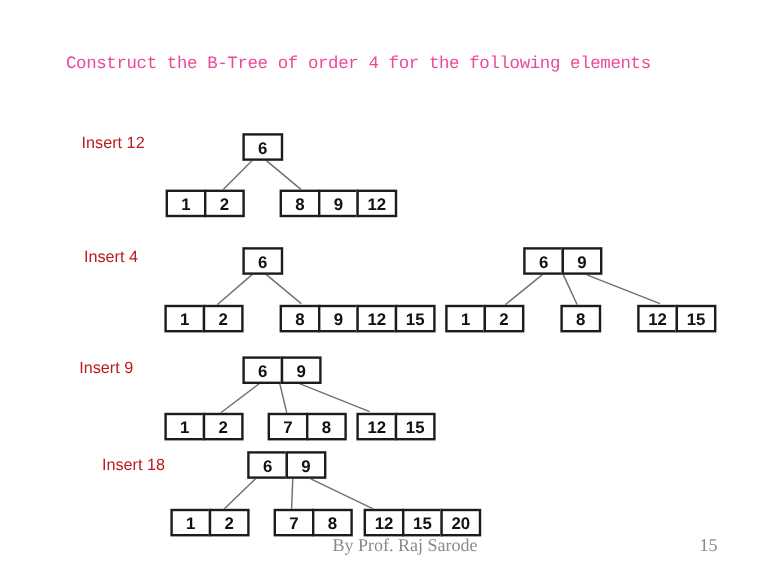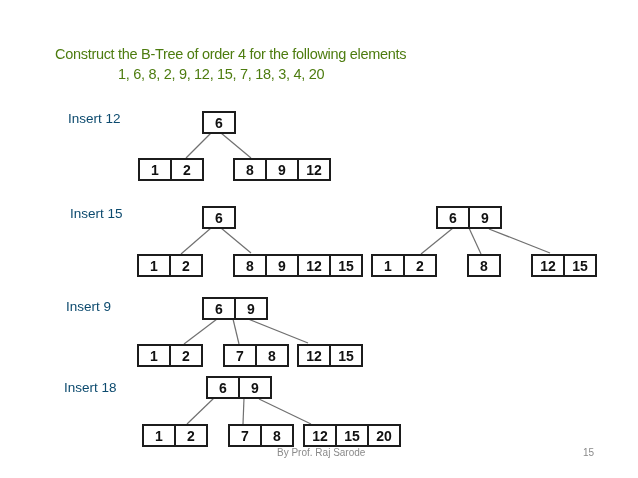--- a/index.html
+++ b/index.html
@@ -14,29 +14,30 @@
   .edges {
     position: absolute;
     left: 0; top: 0;
     width: 638px; height: 478px;
     pointer-events: none;
   }
   .title-line {
     position: absolute;
     font-size: 14.5px;
     letter-spacing: -0.3px;
-    color: #4d7c0f;
+    color: #ec4899;
     white-space: nowrap;
+    font-family: Liberation Mono, monospace;
   }
   .title-line.l1 { left: 55px; top: 46px; }
   .title-line.l2 { left: 118px; top: 66px; }
   .step-label {
     position: absolute;
     font-size: 13.5px;
-    color: #0c4a6e;
+    color: #b91c1c;
     white-space: nowrap;
   }
   .node {
     position: absolute;
     display: flex;
   }
   .cell {
     width: 30px;
     height: 19px;
     border: 2px solid #1c1c1c;
@@ -44,23 +45,24 @@
     display: flex;
     align-items: center;
     justify-content: center;
     font-size: 14px;
     font-weight: bold;
     color: #111111;
   }
   .cell + .cell { margin-left: -2px; }
   .footer-text {
     position: absolute;
-    font-size: 10px;
+    font-size: 15px;
     color: #8a8a8a;
     white-space: nowrap;
+    font-family: Liberation Serif, serif;
   }
   .footer-author { left: 277px; top: 447px; }
   .footer-page  { left: 583px; top: 447px; }
 </style>
 </head>
 <body>
 
 <div class="slide">
 
   <svg class="edges" viewBox="0 0 638 478" xmlns="http://www.w3.org/2000/svg">
@@ -80,26 +82,25 @@
       <line x1="233" y1="319" x2="239" y2="344"></line>
       <line x1="248" y1="319" x2="308" y2="343"></line>
 
       <line x1="214" y1="398" x2="187" y2="424"></line>
       <line x1="244" y1="398" x2="243" y2="424"></line>
       <line x1="259" y1="399" x2="311" y2="424"></line>
     </g>
   </svg>
 
   <div class="title-line l1">Construct the B-Tree of order 4 for the following elements</div>
-  <div class="title-line l2">1, 6, 8, 2, 9, 12, 15, 7, 18, 3, 4, 20</div>
 
   <div class="step-label" style="left:68px; top:111px">Insert 12</div>
-  <div class="step-label" style="left:70px; top:206px">Insert 15</div>
+  <div class="step-label" style="left:70px; top:206px">Insert 4</div>
   <div class="step-label" style="left:66px; top:299px">Insert 9</div>
-  <div class="step-label" style="left:64px; top:380px">Insert 18</div>
+  <div class="step-label" style="left:85px; top:380px">Insert 18</div>
 
   <div class="node" style="left:202px; top:111px">
     <span class="cell">6</span>
   </div>
   <div class="node" style="left:138px; top:158px">
     <span class="cell">1</span>
     <span class="cell">2</span>
   </div>
   <div class="node" style="left:233px; top:158px">
     <span class="cell">8</span>

